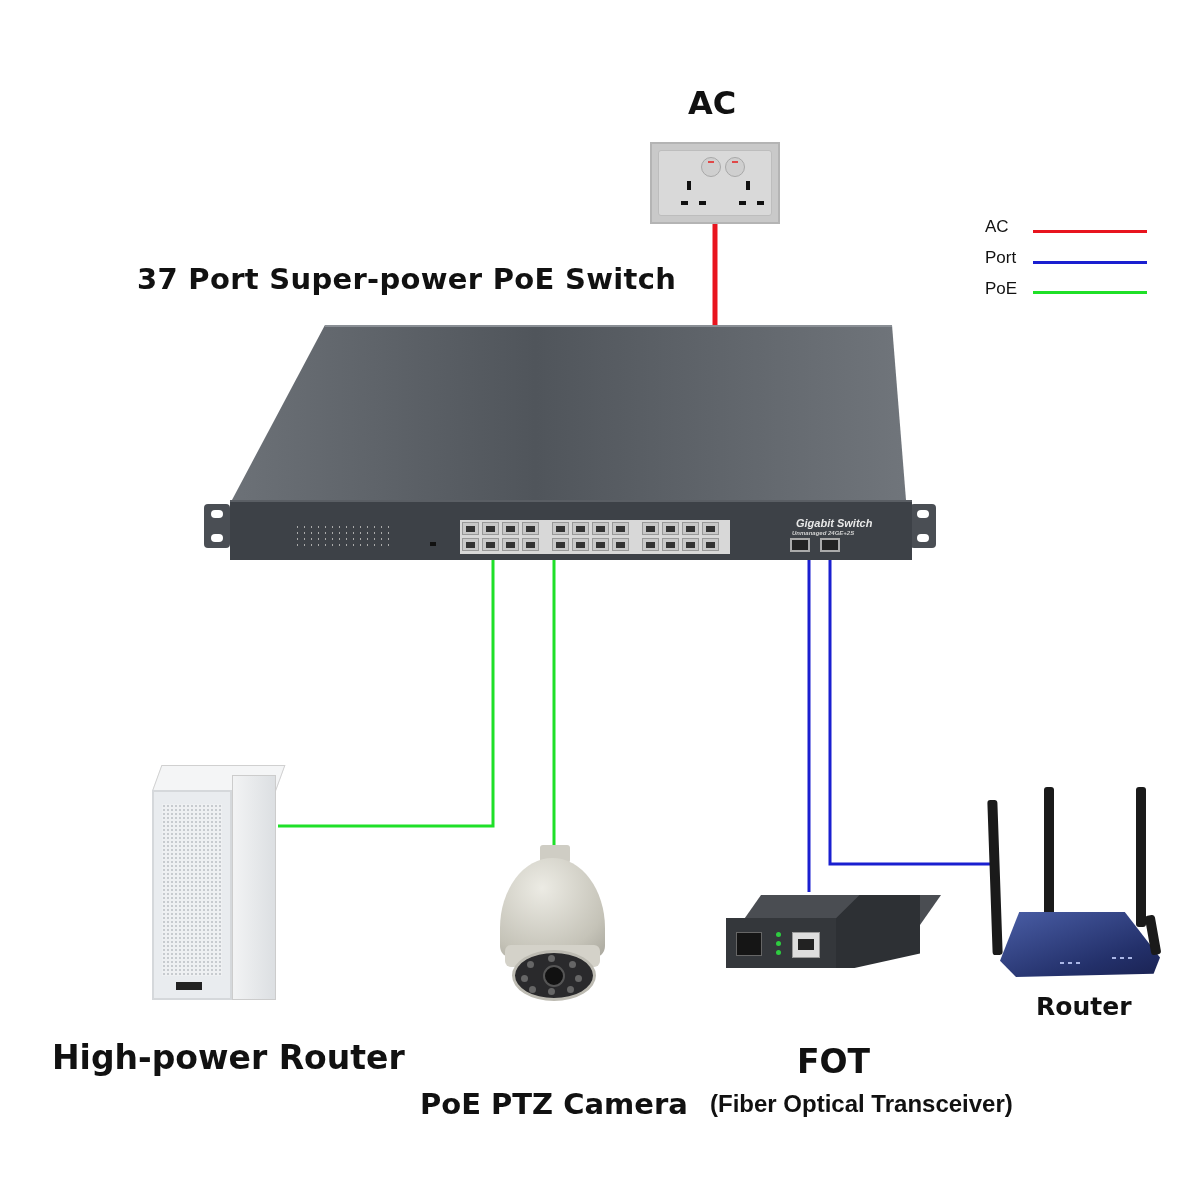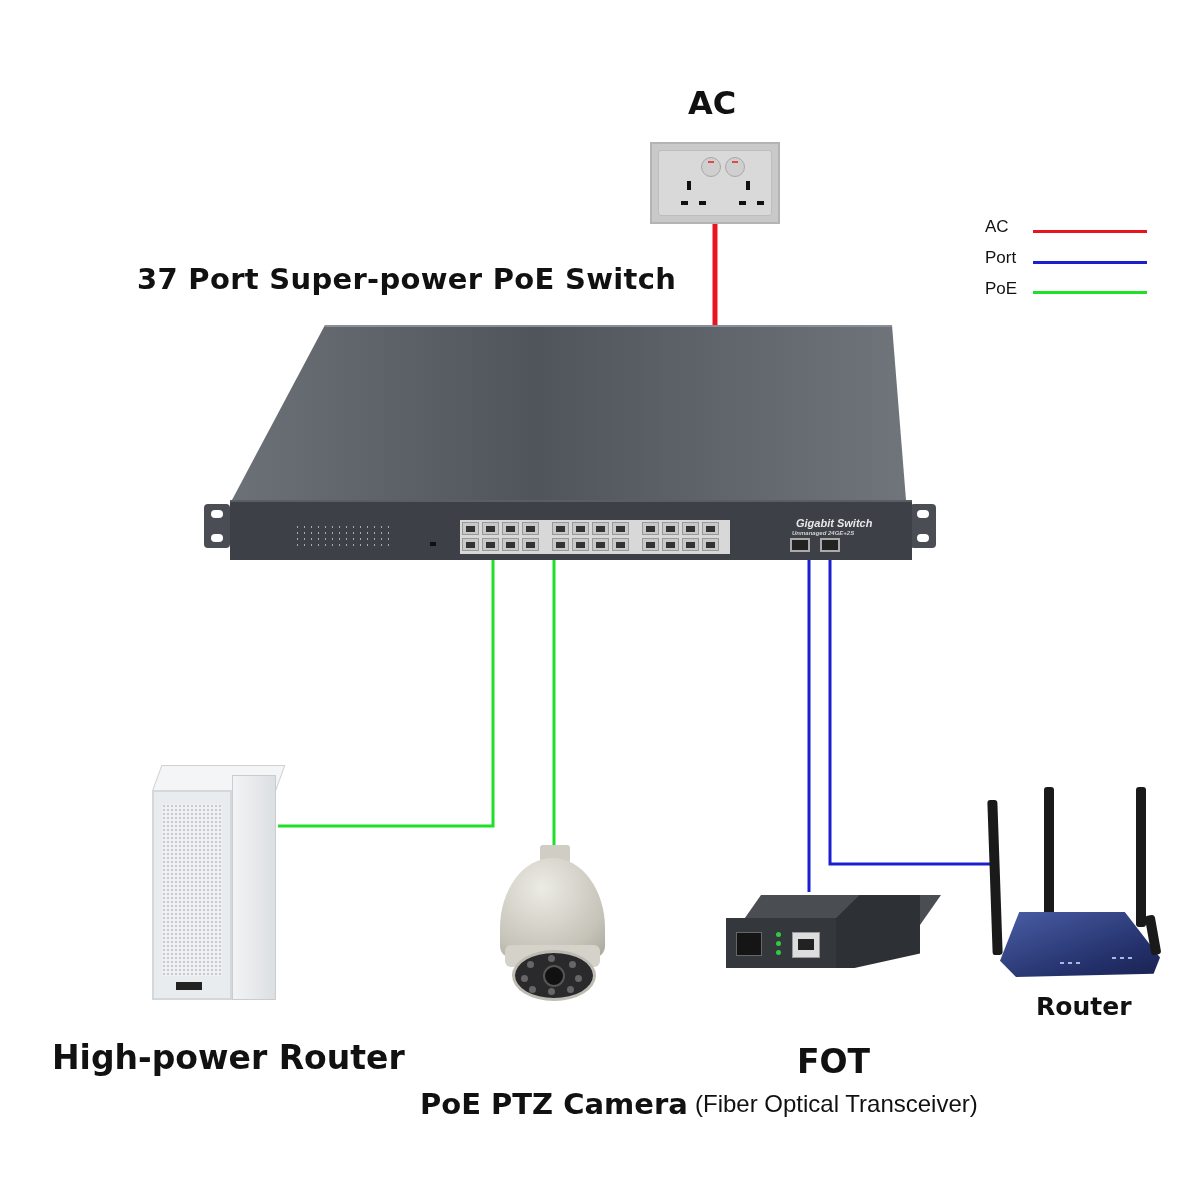--- a/index.html
+++ b/index.html
@@ -200,21 +200,21 @@
   <div class="abs fot-side"></div>
   <div class="abs fot-front">
     <div class="fot-sc"></div>
     <div class="fot-led" style="left:50px;top:14px"></div>
     <div class="fot-led" style="left:50px;top:23px"></div>
     <div class="fot-led" style="left:50px;top:32px"></div>
     <div class="fot-rj"></div>
   </div>
 </div>
 <div class="lbl" style="left:797px; top:1042px; font-size:33px;">FOT</div>
-<div class="lbl" style="left:695px; top:1090px; font-size:24px; font-weight:normal; font-family:'Liberation Sans', sans-serif;">(Fiber Optical Transceiver)</div>
+<div class="lbl" style="left:710px; top:1090px; font-size:24px; font-weight:bold; font-family:'Liberation Sans', sans-serif;">(Fiber Optical Transceiver)</div>
 
 <div>
   <div class="ant" style="left:990px; top:800px; height:155px; transform:rotate(-2deg);"></div>
   <div class="ant" style="left:1044px; top:787px; height:140px;"></div>
   <div class="ant" style="left:1136px; top:787px; height:140px;"></div>
   <div class="abs rt-body">
     <div class="rt-led" style="left:60px;top:50px"></div>
       <div class="rt-led" style="left:68px;top:50px"></div>
       <div class="rt-led" style="left:76px;top:50px"></div>
     <div class="rt-led" style="left:112px;top:45px"></div>

